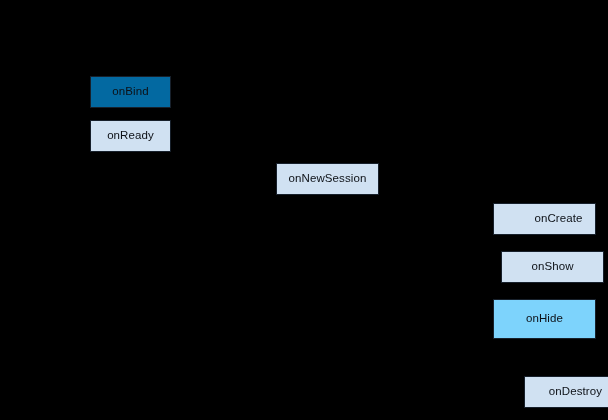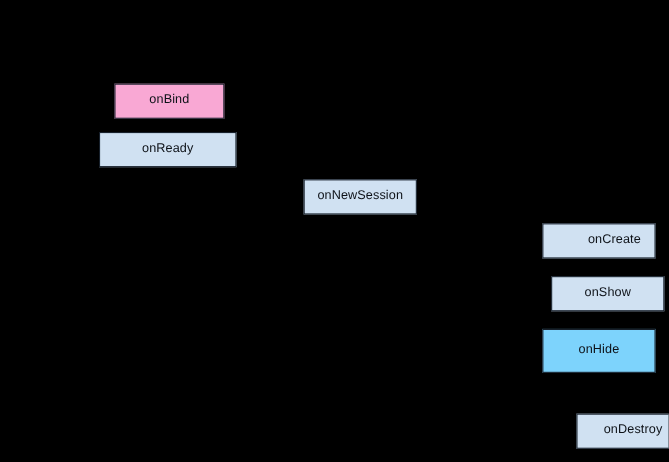--- a/index.html
+++ b/index.html
@@ -36,25 +36,25 @@
   .node-label {
     display: block;
     pointer-events: none;
   }
 </style>
 </head>
 <body>
 
 <div id="canvas" style="background: rgb(0, 0, 0);">
 
-  <div class="node" style="left: 104px; top: 76px; width: 100px; height: 32px; background: #f9a8d4; border-color: rgb(23, 32, 43); color: rgb(13, 17, 23);">
+  <div class="node" style="left: 90px; top: 76px; width: 81px; height: 32px; background: #0369a1; border-color: rgb(23, 32, 43); color: rgb(13, 17, 23);">
     <span class="node-label">onBind</span>
   </div>
 
-  <div class="node" style="left: 90px; top: 120px; width: 125px; height: 32px; background: rgb(208, 225, 242); border-color: rgb(23, 32, 43); color: rgb(13, 17, 23);">
+  <div class="node" style="left: 90px; top: 120px; width: 81px; height: 32px; background: rgb(208, 225, 242); border-color: rgb(23, 32, 43); color: rgb(13, 17, 23);">
     <span class="node-label">onReady</span>
   </div>
 
   <div class="node" style="left: 264px; top: 163px; width: 103px; height: 32px; background: rgb(208, 225, 242); border-color: rgb(23, 32, 43); color: rgb(13, 17, 23); margin-left: 12px;">
     <span class="node-label">onNewSession</span>
   </div>
 
   <div class="node" style="left: 493px; top: 203px; width: 103px; height: 32px; background: rgb(208, 225, 242); border-color: rgb(23, 32, 43); color: rgb(13, 17, 23); padding-left: 28px;">
     <span class="node-label">onCreate</span>
   </div>

